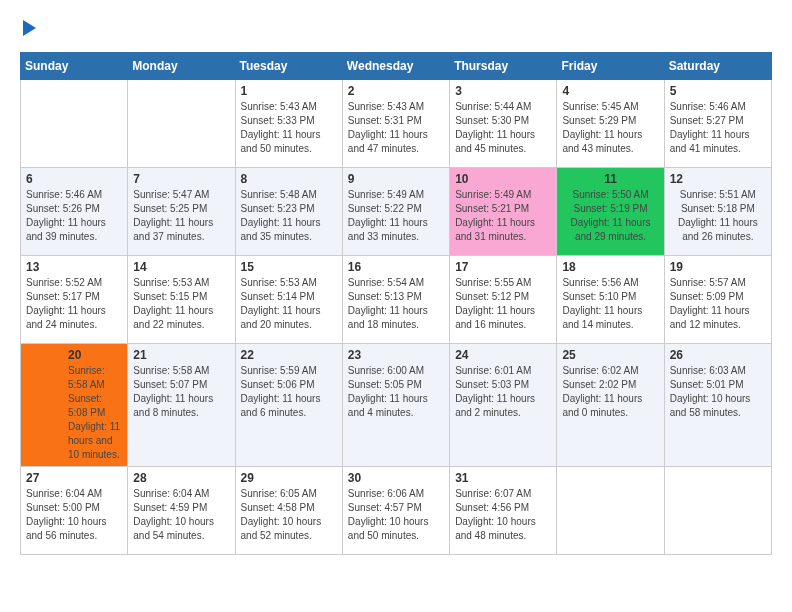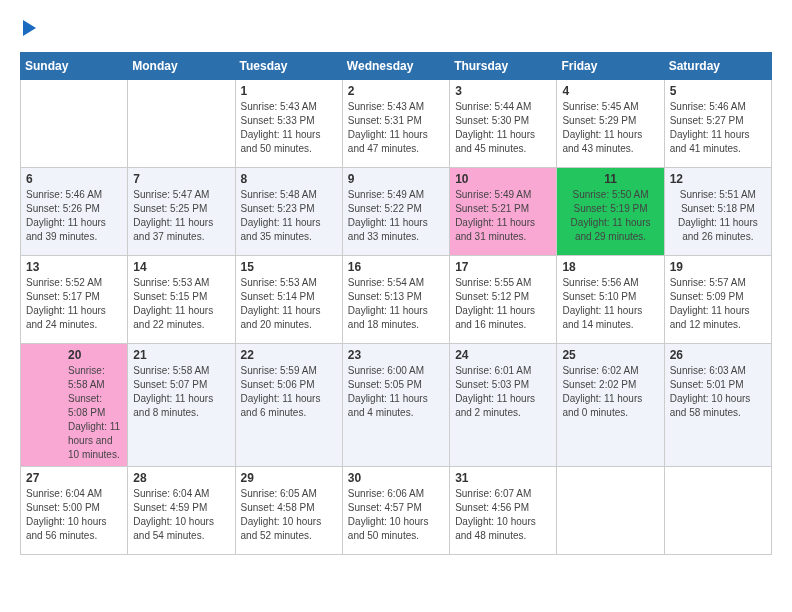--- a/index.html
+++ b/index.html
@@ -224,21 +224,21 @@
 Daylight: 11 hours and 14 minutes.</div>
         </td>
         <td>
           <span class="day-number">19</span>
           <div class="day-detail" style="white-space: pre-line;">Sunrise: 5:57 AM
 Sunset: 5:09 PM
 Daylight: 11 hours and 12 minutes.</div>
         </td>
       </tr>
       <tr>
-        <td style="background-color: #f9a8d4; padding-left: 47px;">
+        <td style="background-color: #f97316; padding-left: 47px;">
           <span class="day-number">20</span>
           <div class="day-detail" style="white-space: pre-line;">Sunrise: 5:58 AM
 Sunset: 5:08 PM
 Daylight: 11 hours and 10 minutes.</div>
         </td>
         <td style="background-color: rgb(240, 244, 250);">
           <span class="day-number">21</span>
           <div class="day-detail" style="white-space: pre-line;">Sunrise: 5:58 AM
 Sunset: 5:07 PM
 Daylight: 11 hours and 8 minutes.</div>

